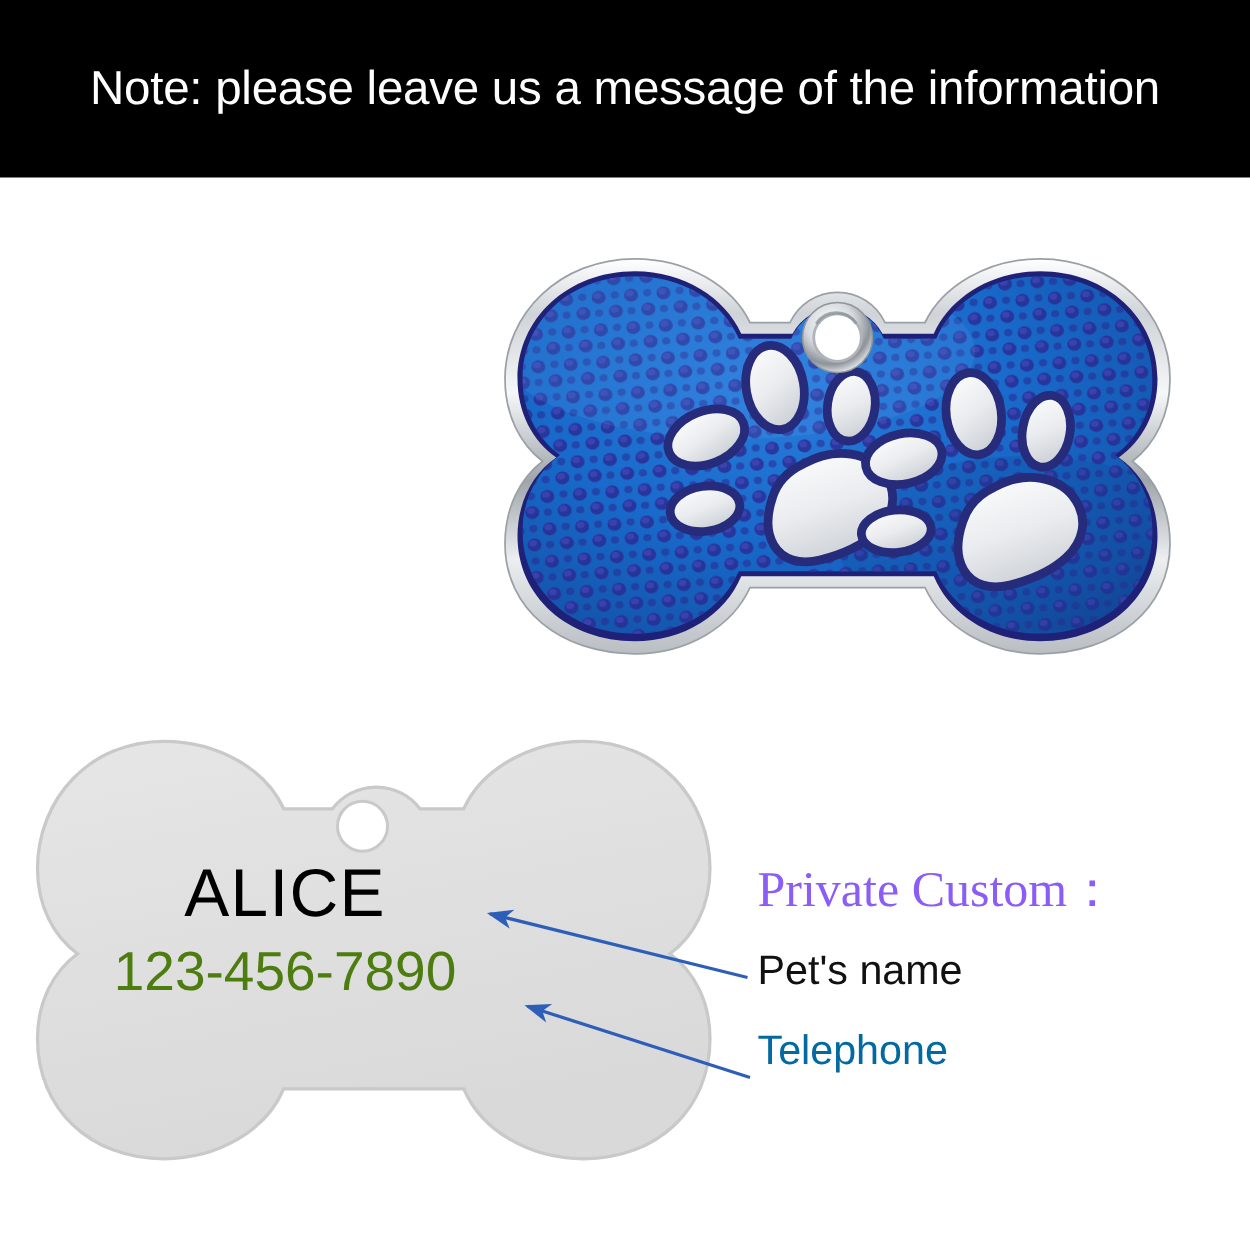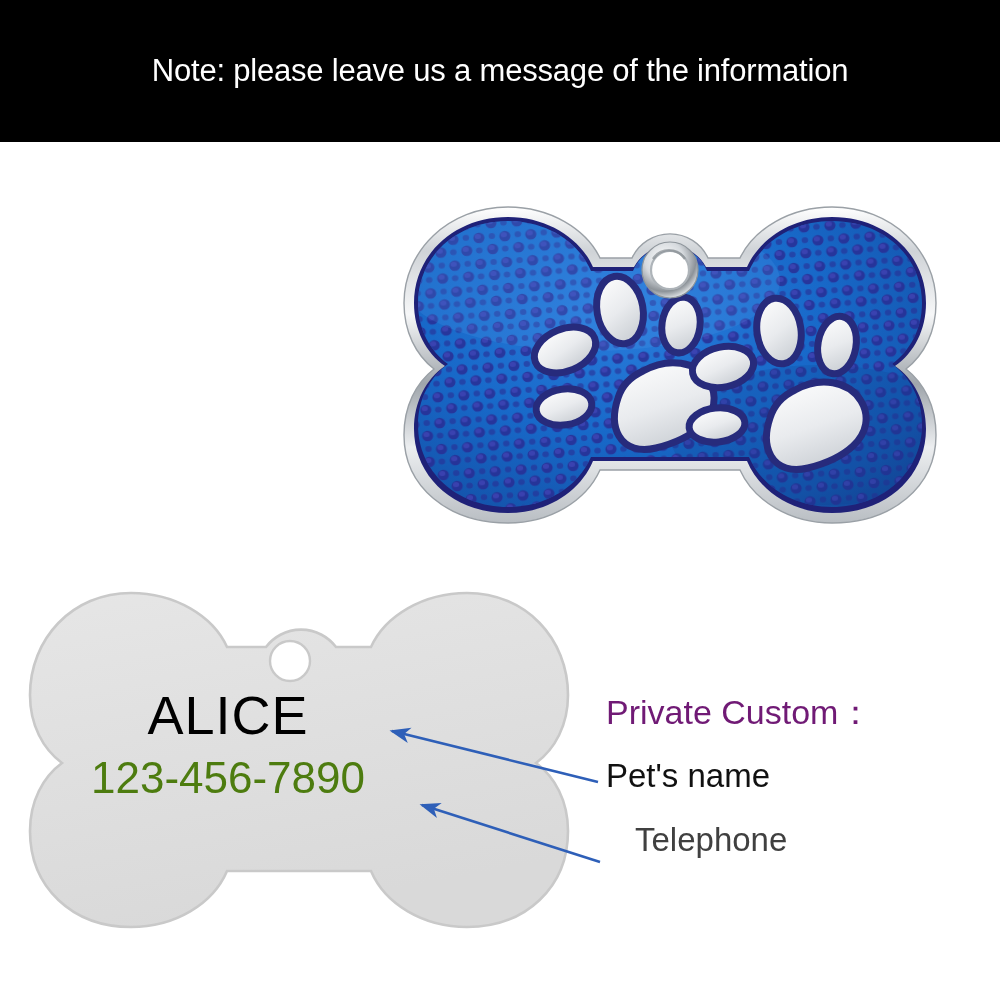--- a/index.html
+++ b/index.html
@@ -28,21 +28,21 @@
     height: 142px;
     background: #000000;
     display: flex;
     flex-direction: column;
     align-items: center;
     justify-content: center;
   }
   .note-line {
     color: #ffffff;
     font-family: "Liberation Sans", sans-serif;
-    font-size: 31px;
+    font-size: 38px;
     line-height: 46px;
     letter-spacing: -0.2px;
     white-space: nowrap;
     font-weight: 400;
   }
 
   
   #blue-tag-wrap {
     position: absolute;
     left: 390px;
@@ -109,45 +109,44 @@
   }
 
   
   #labels {
     position: absolute;
     left: 606px;
     top: 690px;
     width: 380px;
   }
   #private-custom-label {
-    color: #701a75;
-    font-family: Liberation Sans, sans-serif;
-    font-size: 34px;
+    color: #8b5cf6;
+    font-family: Liberation Serif, serif;
+    font-size: 40px;
     line-height: 44px;
     font-weight: 400;
     white-space: nowrap;
   }
   #pets-name-label {
     margin-top: 22px;
     color: #111111;
     font-family: "Liberation Sans", sans-serif;
     font-size: 33px;
     line-height: 40px;
     font-weight: 400;
     white-space: nowrap;
   }
   #telephone-label {
     margin-top: 24px;
-    color: #404040;
+    color: #0369a1;
     font-family: "Liberation Sans", sans-serif;
     font-size: 33px;
     line-height: 40px;
     font-weight: 400;
     white-space: nowrap;
-    margin-left: 29px;
   }
 </style>
 </head>
 <body>
 
 <div id="page">
 
   <div id="note-banner">
     <div class="note-line">Note: please leave us a message of the information</div>
   </div>

